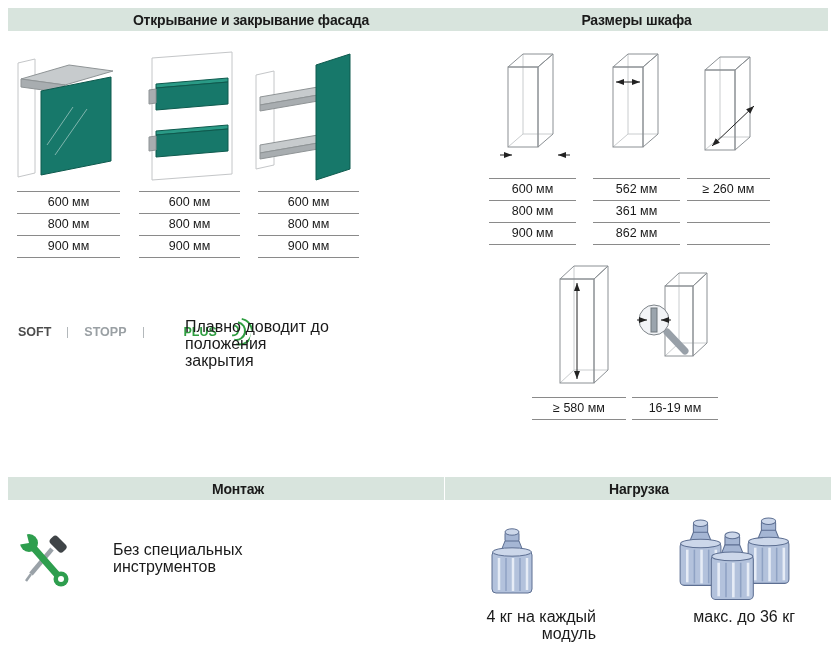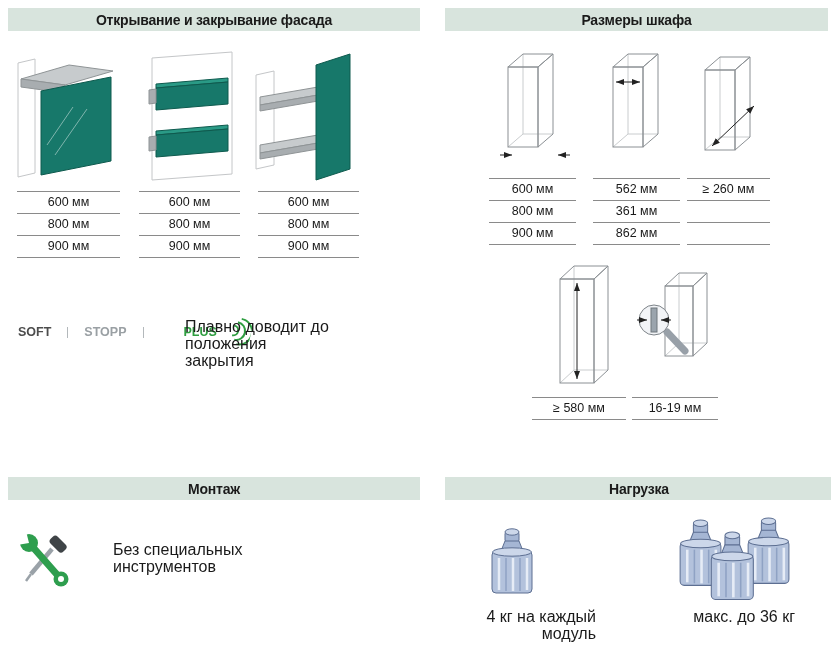--- a/index.html
+++ b/index.html
@@ -17,27 +17,27 @@
   .logo-stopp{font-weight:bold;font-size:12.5px;color:#9aa0a4;}
   .logo-plus{font-weight:bold;font-size:12.5px;color:#2f9e41;padding-left:24px;}
   .logo-div{width:1px;height:11px;background:#b3b8bb;margin:0 2px;}
   svg{display:block;}
 </style>
 </head>
 <body>
 
 <div class="page">
 
-  <div class="header-bar" style="left:8px;top:8px;width:412px;">
+  <div class="header-bar" style="left:8px;top:8px;width:412px;padding-left:37px;">
     <span>Открывание и закрывание фасада</span>
   </div>
   <div class="header-bar" style="left:445px;top:8px;width:383px;">
     <span>Размеры шкафа</span>
   </div>
-  <div class="header-bar" style="left:8px;top:477px;width:412px;">
+  <div class="header-bar" style="left:8px;top:477px;width:412px;padding-left:24px;">
     <span>Монтаж</span>
   </div>
   <div class="header-bar" style="left:445px;top:477px;width:388px;">
     <span>Нагрузка</span>
   </div>
 
   <div class="abs" style="left:15px;top:45px;">
     <svg width="105" height="140" viewBox="0 0 105 140">
       <polygon points="3,18 20,14 20,128 3,132" fill="#ffffff" stroke="#c4c6c8"></polygon>
       <polygon points="6,34 54,20 98,26 50,40" fill="#c7cbcd" stroke="#8f9496"></polygon>

